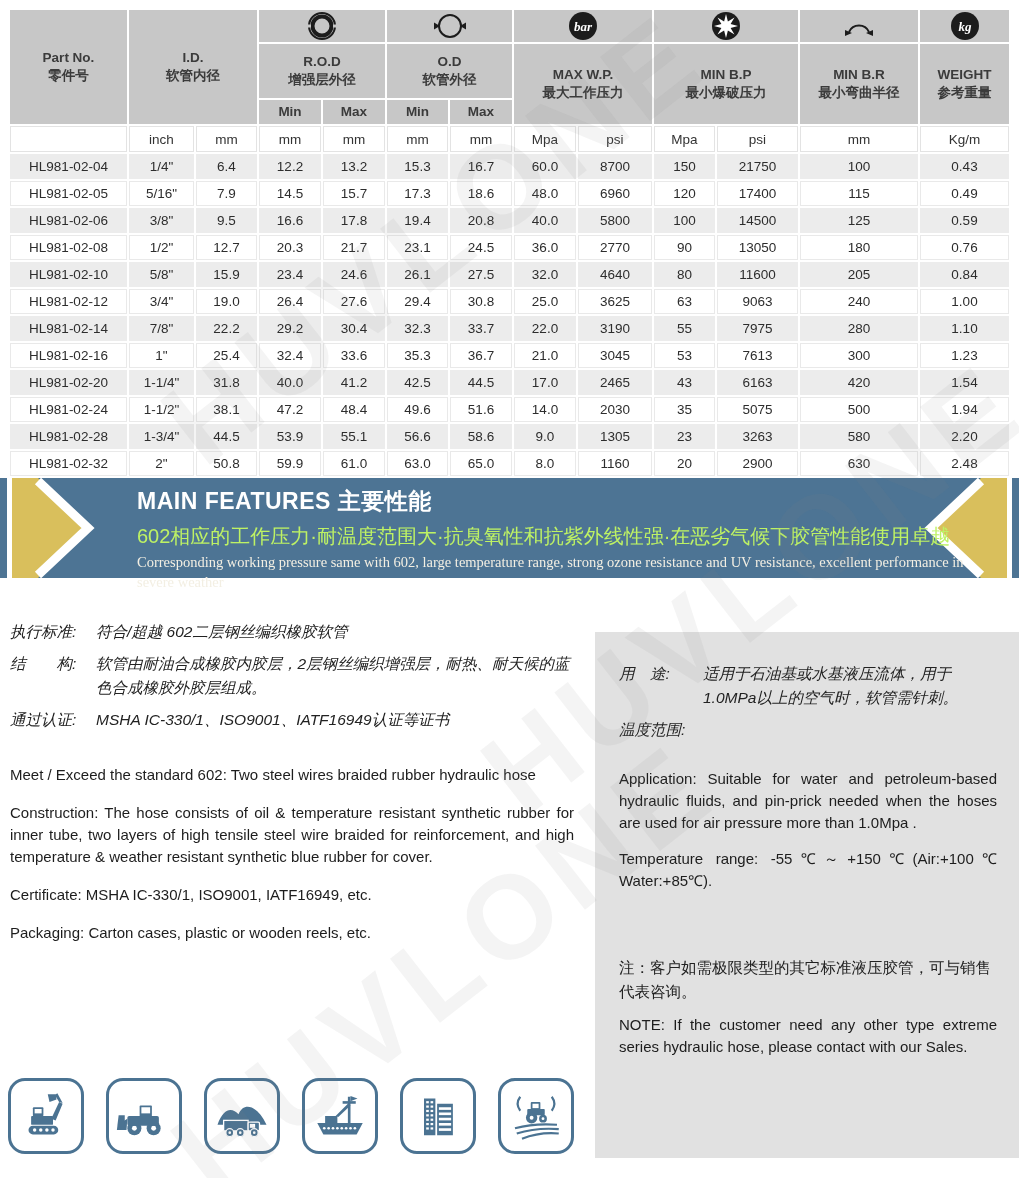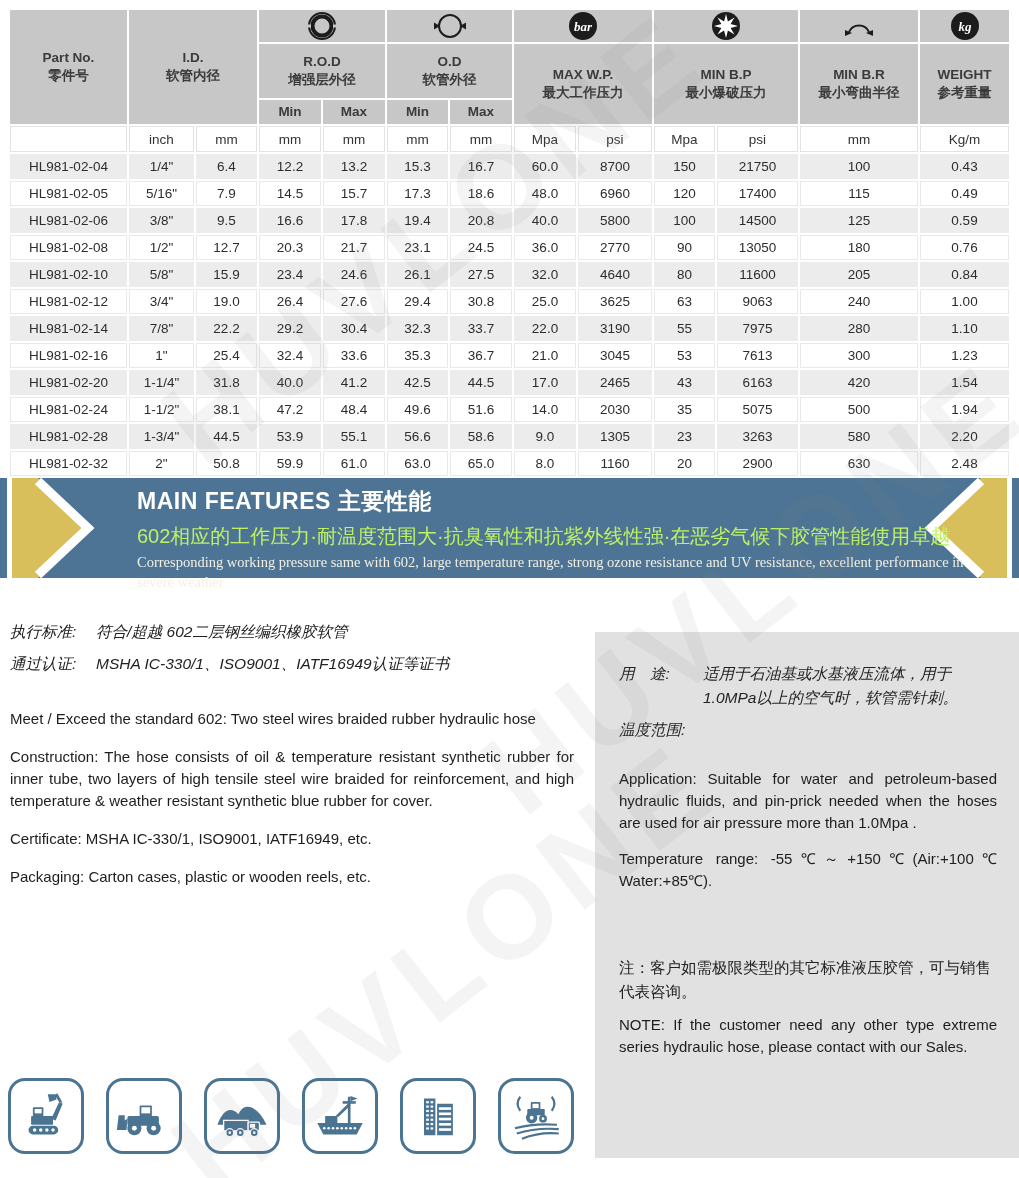--- a/index.html
+++ b/index.html
@@ -391,20 +391,24 @@
       </div>
     </div>
   </div>
 
   <div class="left-col">
     <div class="zh-item">
       <span class="zh-label">执行标准:</span>
       <span class="zh-text">符合/超越 602二层钢丝编织橡胶软管</span>
     </div>
     <div class="zh-item">
+      <span class="zh-label">结　　构:</span>
+      <span class="zh-text">软管由耐油合成橡胶内胶层，2层钢丝编织增强层，耐热、耐天候的蓝色合成橡胶外胶层组成。</span>
+    </div>
+    <div class="zh-item">
       <span class="zh-label">通过认证:</span>
       <span class="zh-text">MSHA IC-330/1、ISO9001、IATF16949认证等证书</span>
     </div>
     <div class="en-block">
       <p>Meet / Exceed the standard 602: Two steel wires braided rubber hydraulic hose</p>
       <p>Construction: The hose consists of oil &amp; temperature resistant synthetic rubber for inner tube, two layers of high tensile steel wire braided for reinforcement, and high temperature &amp; weather resistant synthetic blue rubber for cover.</p>
       <p>Certificate: MSHA IC-330/1, ISO9001, IATF16949,  etc.</p>
       <p>Packaging: Carton cases, plastic or wooden reels, etc.</p>
     </div>
   </div>

